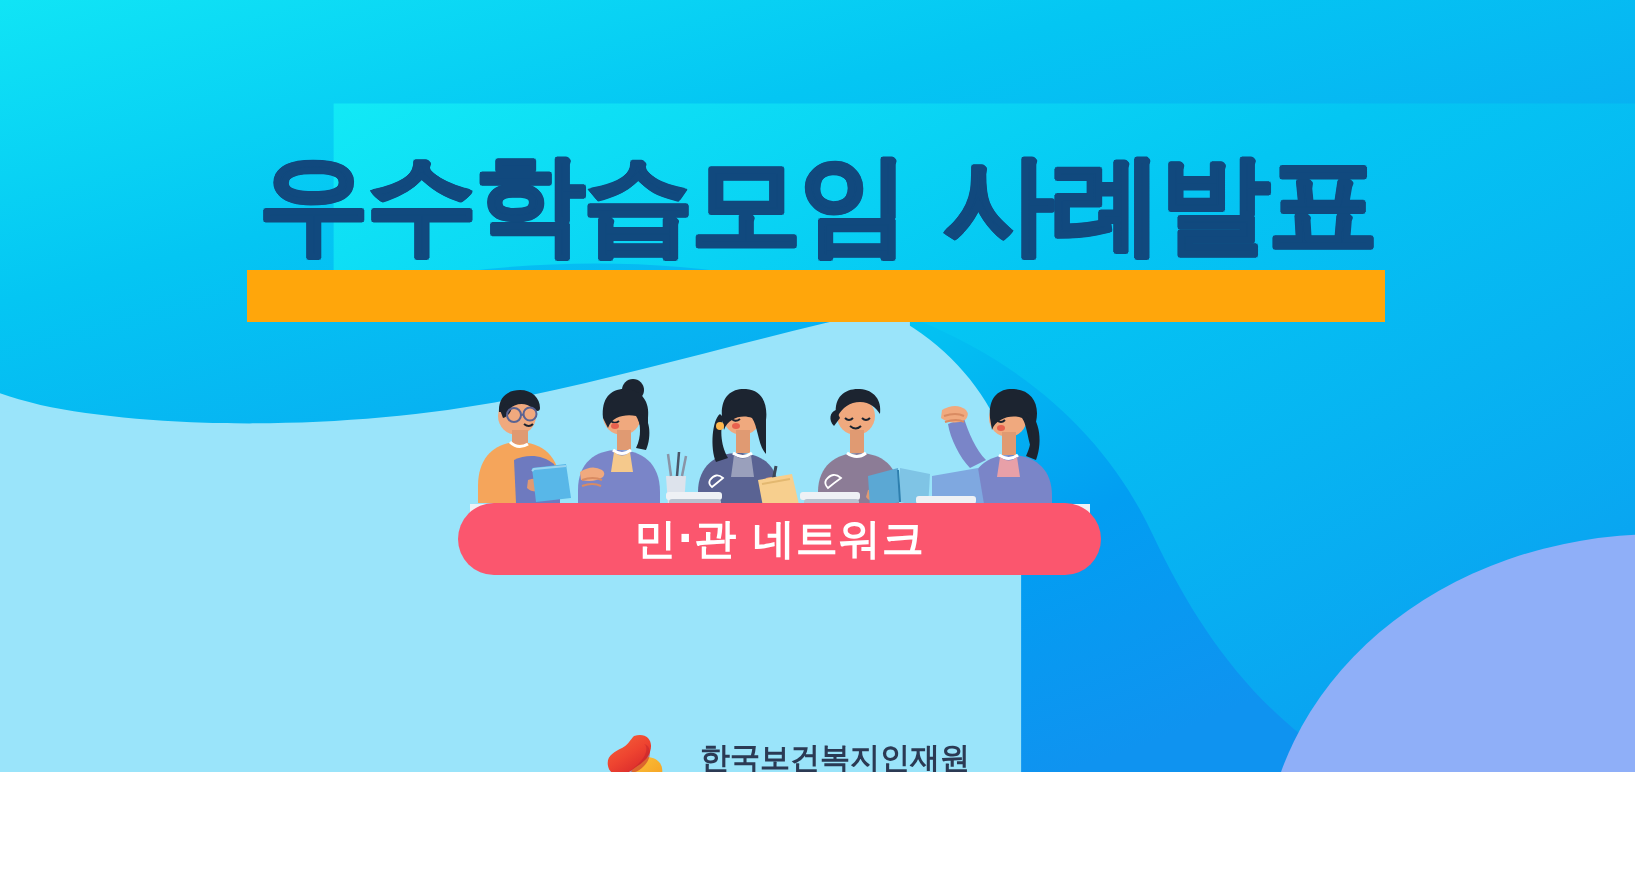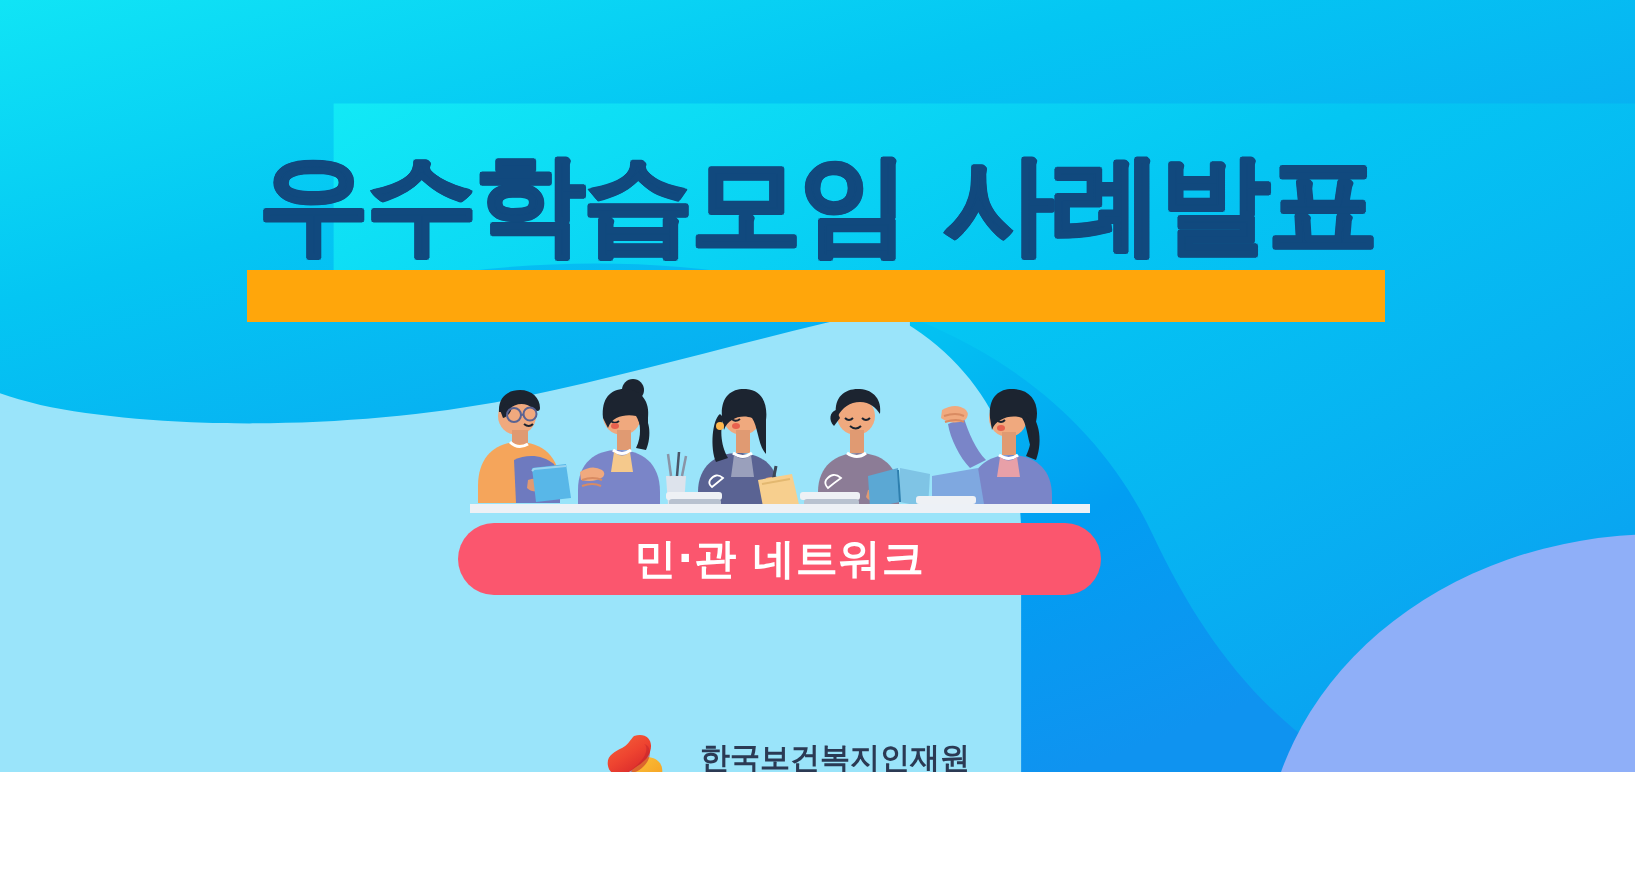--- a/index.html
+++ b/index.html
@@ -80,21 +80,21 @@
     top: 368px;
     width: 620px;
     height: 145px;
   }
   #illustration svg { display: block; width: 620px; height: 145px; }
 
   
   #pink-banner {
     position: absolute;
     left: 458px;
-    top: 523px;
+    top: 503px;
     width: 643px;
     height: 72px;
     background: #FB566E;
     border-radius: 36px;
     display: flex;
     align-items: center;
     justify-content: center;
   }
   #pink-banner-label {
     color: #ffffff;

